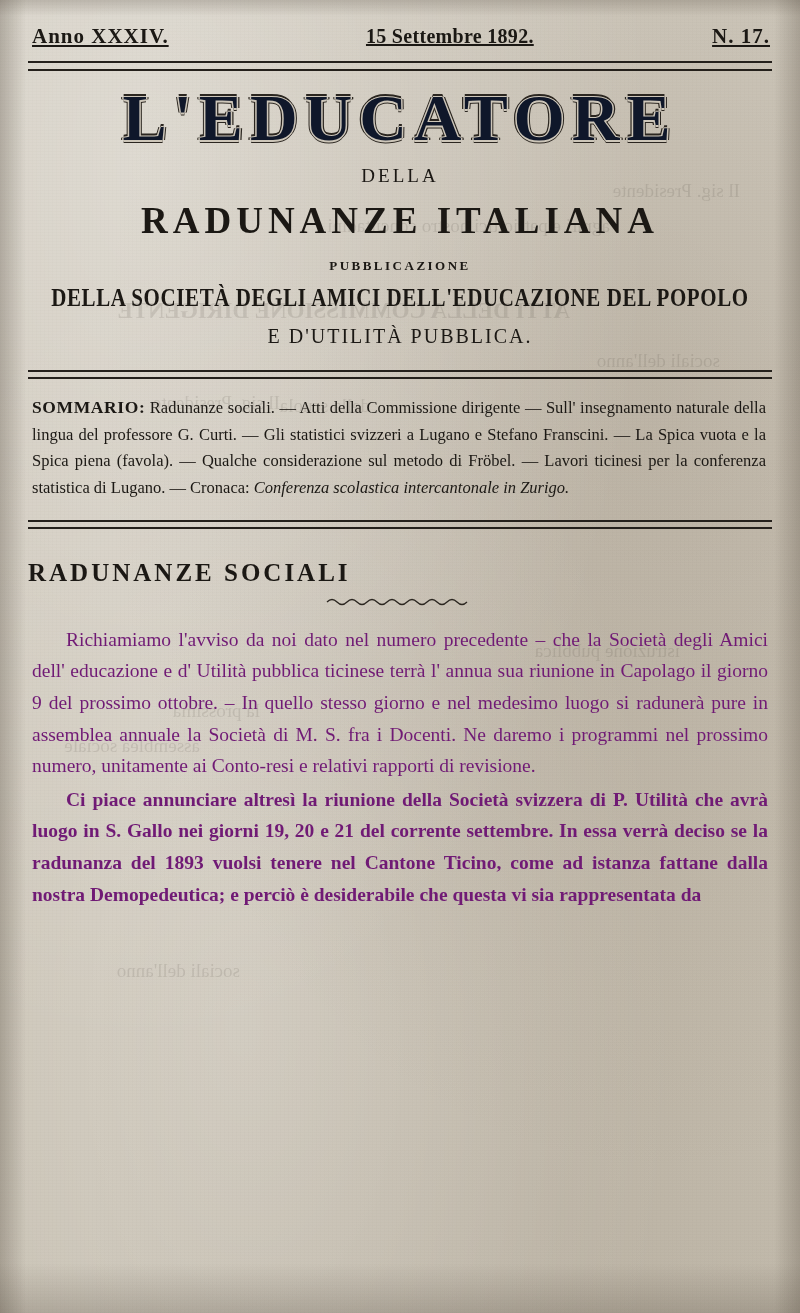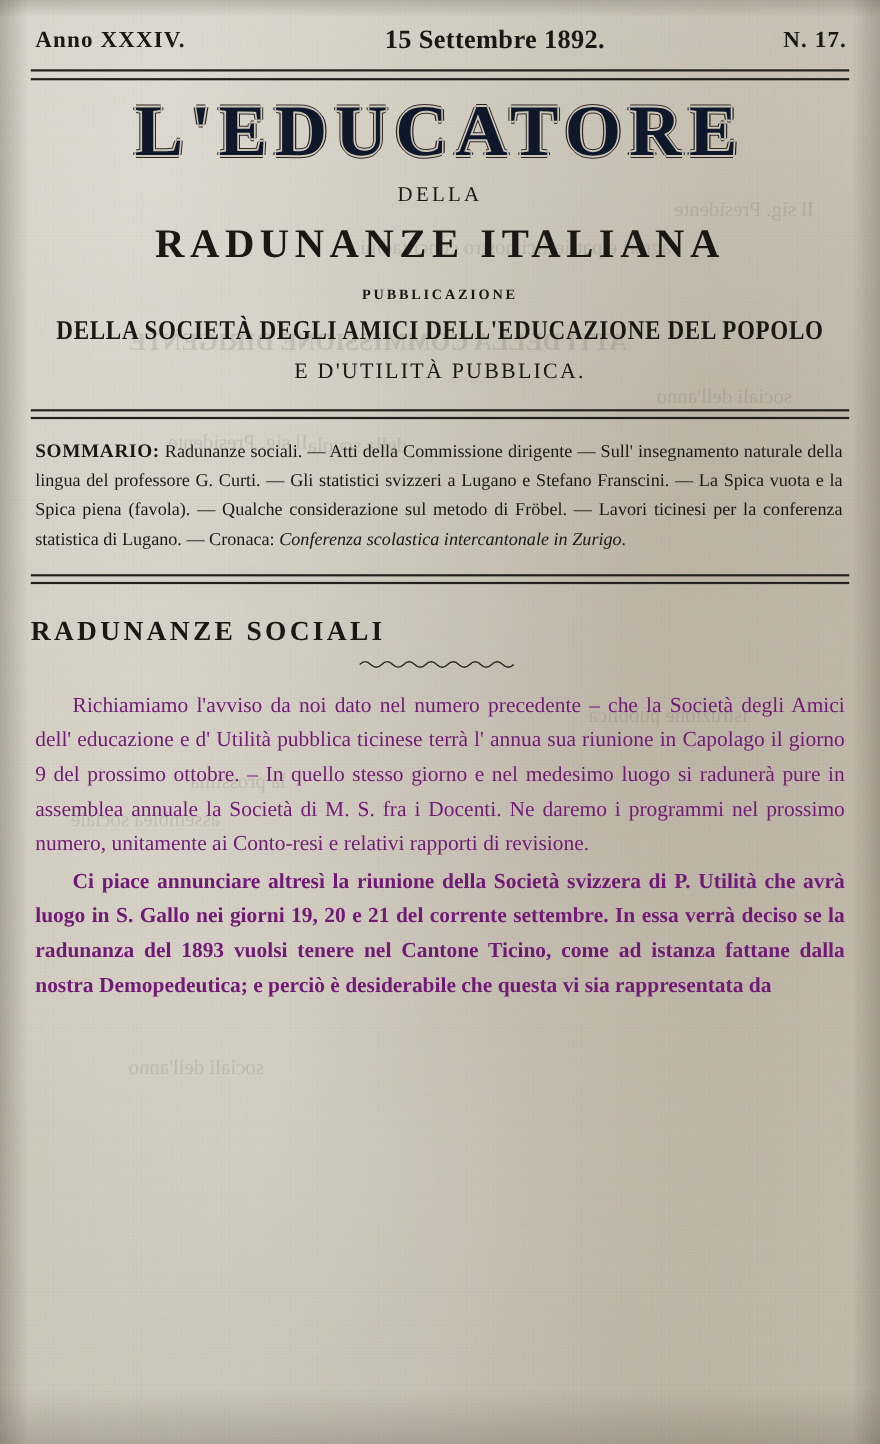--- a/index.html
+++ b/index.html
@@ -57,29 +57,30 @@
   .inner {
     position: absolute;
     left: 28px;
     right: 28px;
     top: 24px;
   }
 
   
   .issueline {
     display: flex;
-    align-items: flex-start;
+    align-items: center;
     justify-content: space-between;
     font-size: 21px;
     letter-spacing: .5px;
     font-weight: bold;
     padding: 0 2px 0 4px;
+    text-decoration: underline;
   }
   .issueline .anno { letter-spacing: 1px; }
-  .issueline .date { font-weight: bold; letter-spacing: .3px; font-size: 24px; margin-left: 19px;}
+  .issueline .date { font-weight: bold; letter-spacing: .3px; font-size: 20px; margin-left: 19px;}
   .issueline .num { letter-spacing: 1px; }
 
   .rule-double {
     margin: 12px 0 0 0;
     height: 6px;
     border-top: 2.5px solid #24201b;
     border-bottom: 2.5px solid #24201b;
   }
   .rule-double.thin { height: 5px; border-top-width: 2px; border-bottom-width: 2px;}
 

